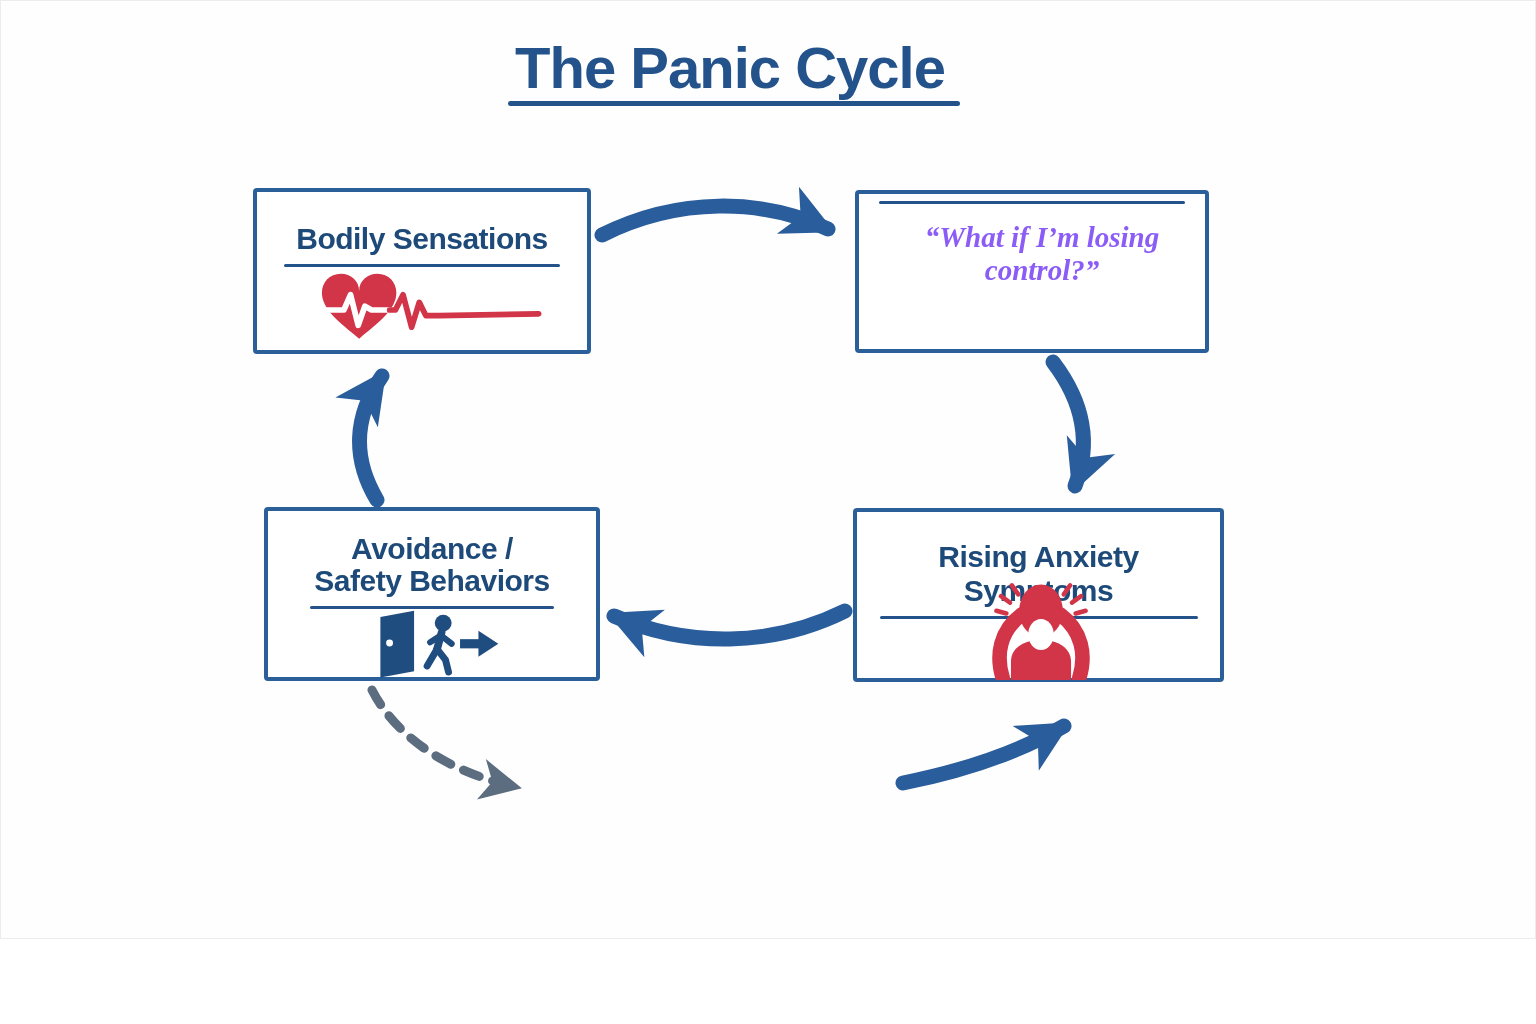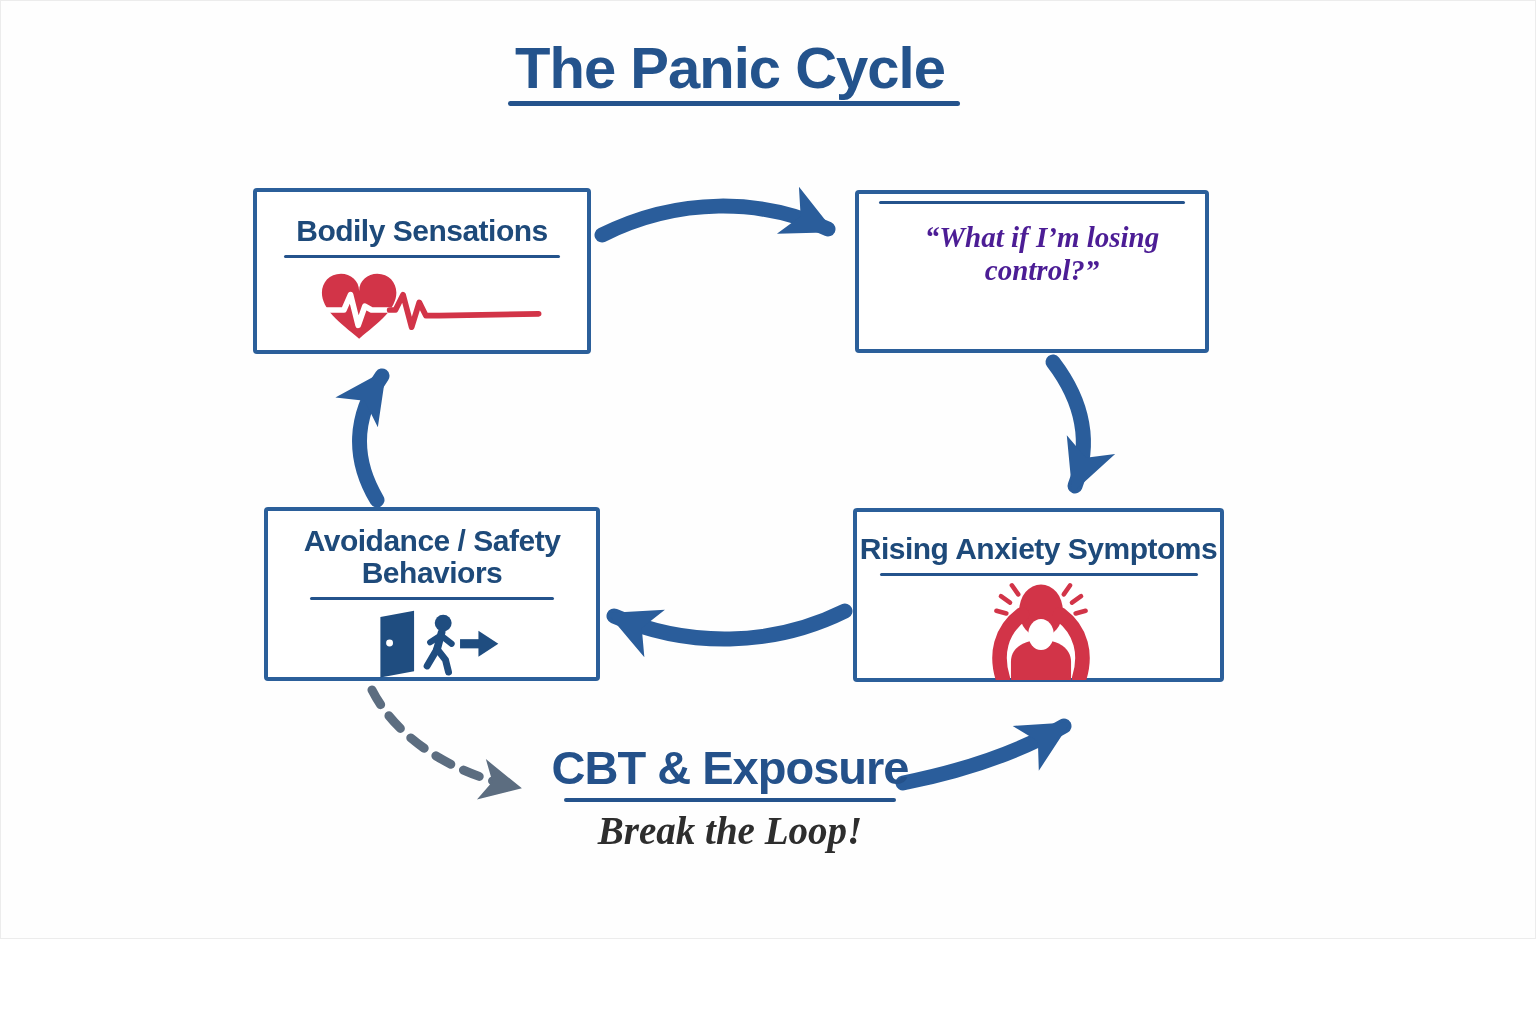--- a/index.html
+++ b/index.html
@@ -4,28 +4,28 @@
 <style>
   html,body{margin:0;padding:0;background:#fff;}
   .canvas{position:relative;width:1536px;height:939px;background:#fefefe;overflow:hidden;
           font-family:"Liberation Sans",sans-serif;box-shadow:inset 0 0 0 1px #ececec;}
   .title{position:absolute;left:360px;top:34px;width:740px;text-align:center;
          font-size:58px;font-weight:700;color:#24538c;letter-spacing:-1px;}
   .title-rule{position:absolute;left:508px;top:101px;width:452px;height:5px;
               background:#24538c;border-radius:3px;}
   .box{position:absolute;background:#fff;border:4px solid #2b5f9a;border-radius:4px;
        box-sizing:border-box;text-align:center;}
-  .box h2{margin:0;color:#1e4a7a;font-weight:700;font-size:30px;letter-spacing:-.5px;}
+  .box h2{margin:8px;color:#1e4a7a;font-weight:700;font-size:30px;letter-spacing:-.5px;}
   .rule{height:3px;background:#24538c;border-radius:2px;margin:7px auto 0;}
   #box-bodily{left:253px;top:188px;width:338px;height:166px;}
   #box-bodily h2{padding-top:22px;}
   #box-catastrophic{left:855px;top:190px;width:354px;height:163px;}
   #box-catastrophic h2{padding-top:20px;}
   .quote{margin-top:17px;font-family:"Liberation Serif",serif;font-style:italic;
-         font-weight:700;font-size:29px;color:#4c1d95;margin-left:20px;}
+         font-weight:700;font-size:29px;color:#8b5cf6;margin-left:20px;}
   #box-anxiety{left:853px;top:508px;width:371px;height:174px;}
   #box-anxiety h2{padding-top:20px;}
   #box-avoidance{left:264px;top:507px;width:336px;height:174px;}
   #box-avoidance h2{padding-top:14px;line-height:1.08;padding-left:28px;padding-right:28px;}
   .icon-abs{position:absolute;}
   .arrows{position:absolute;left:0;top:0;pointer-events:none;}
   .cbt{position:absolute;left:530px;top:740px;width:400px;text-align:center;}
   .cbt-label{font-size:47px;font-weight:700;color:#24518a;letter-spacing:-1px;}
   .cbt-rule{width:332px;height:4px;background:#24538c;border-radius:2px;margin:3px auto 6px;}
   .cbt-sub{font-family:"Liberation Serif",serif;font-style:italic;font-weight:700;
@@ -103,19 +103,14 @@
         <path d="M95 37 L109 48" stroke-width="8"></path>
         <path d="M95 37 L81 46" stroke-width="8"></path>
         <path d="M90 55 L77 77" stroke-width="9"></path>
         <path d="M90 55 L101 69 L105 85" stroke-width="9"></path>
       </g>
       <rect x="120" y="42" width="25" height="12" fill="#1f4d80"></rect>
       <polygon points="144,31 170,48 144,65" fill="#1f4d80"></polygon>
     </svg>
   </div>
 
-  <div class="cbt">
-    <div class="cbt-label">CBT &amp; Exposure</div>
-    <div class="cbt-rule"></div>
-    <div class="cbt-sub">Break the Loop!</div>
-  </div>
 
 </div>
 
 </body></html>

